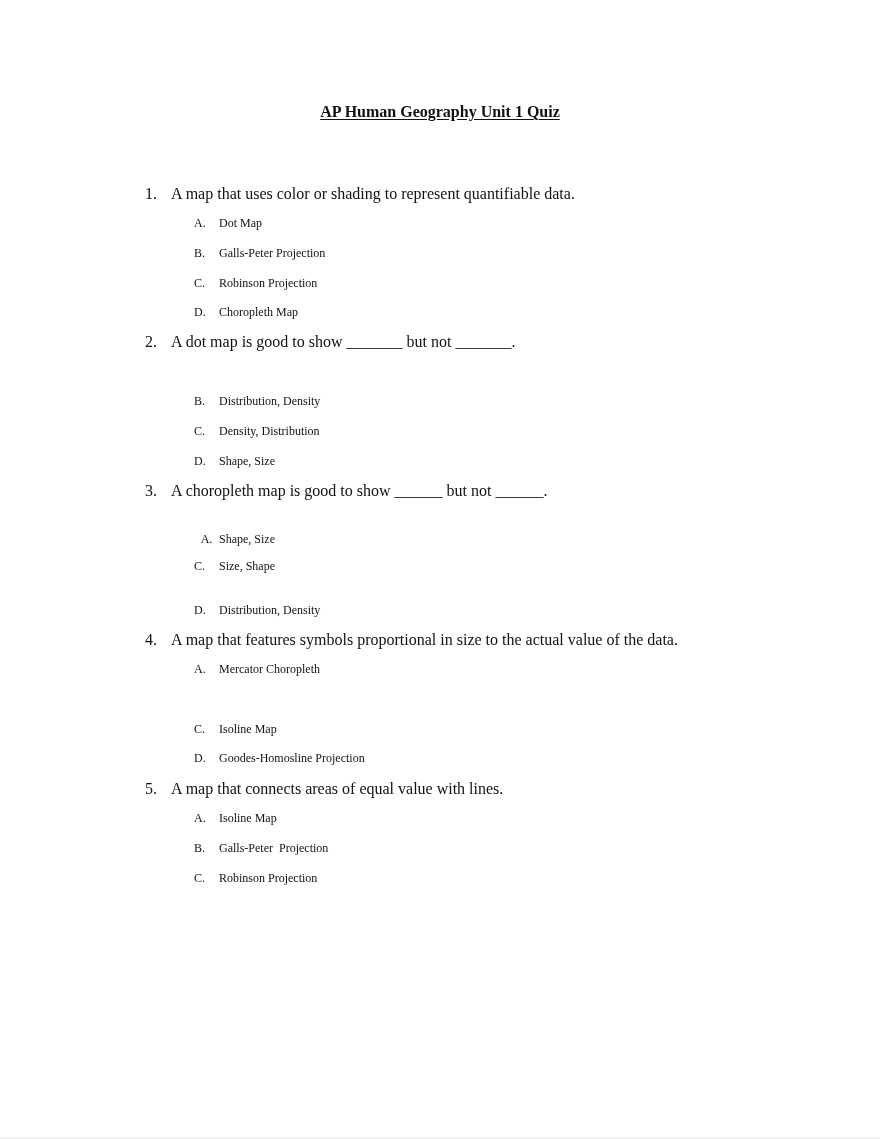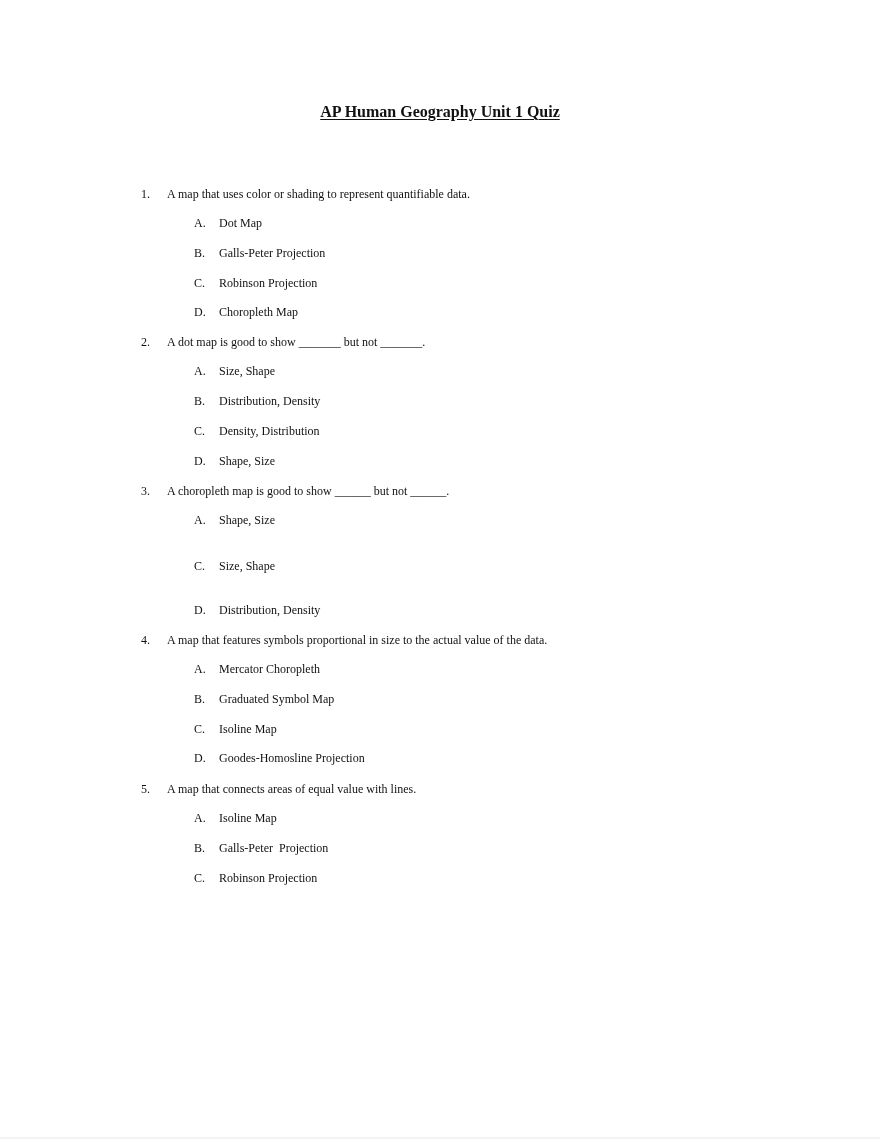--- a/index.html
+++ b/index.html
@@ -31,21 +31,21 @@
       text-align: center;
       font-weight: bold;
       font-size: 16px;
       text-decoration: underline;
       text-underline-offset: 2px;
       letter-spacing: 0px;
     }
     .question {
       position: absolute;
       left: 129px;
-      font-size: 12px;
+      font-size: 16px;
       line-height: 20px;
       white-space: pre;
     }
     .question .num {
       display: inline-block;
       width: 26px;
     }
     .option {
       position: absolute;
       left: 182px;
@@ -77,54 +77,48 @@
   <div class="option" style="top:253px;">
     <span class="letter">C.</span><span>Robinson Projection</span>
   </div>
   <div class="option" style="top:282px;">
     <span class="letter">D.</span><span>Choropleth Map</span>
   </div>
 
   <div class="question" style="top:312px;">
     <span class="num">2.</span><span>A dot map is good to show _______ but not _______.</span>
   </div>
-  <div class="option" style="top:341px;">
-    <span class="letter">A.</span><span>Size, Shape</span>
-  </div>
   <div class="option" style="top:371px;">
     <span class="letter">B.</span><span>Distribution, Density</span>
   </div>
   <div class="option" style="top:401px;">
     <span class="letter">C.</span><span>Density, Distribution</span>
   </div>
   <div class="option" style="top:431px;">
     <span class="letter">D.</span><span>Shape, Size</span>
   </div>
 
   <div class="question" style="top:461px;">
     <span class="num">3.</span><span>A choropleth map is good to show ______ but not ______.</span>
   </div>
-  <div class="option" style="top:490px;">
+  <div class="option" style="top:509px;text-align:center;">
     <span class="letter">A.</span><span>Shape, Size</span>
   </div>
   <div class="option" style="top:536px;">
     <span class="letter">C.</span><span>Size, Shape</span>
   </div>
   <div class="option" style="top:580px;">
     <span class="letter">D.</span><span>Distribution, Density</span>
   </div>
 
   <div class="question" style="top:610px;">
     <span class="num">4.</span><span>A map that features symbols proportional in size to the actual value of the data.</span>
   </div>
   <div class="option" style="top:639px;">
     <span class="letter">A.</span><span>Mercator Choropleth</span>
-  </div>
-  <div class="option" style="top:669px;">
-    <span class="letter">B.</span><span>Graduated Symbol Map</span>
   </div>
   <div class="option" style="top:728px;">
     <span class="letter">D.</span><span>Goodes-Homosline Projection</span>
   </div>
   <div class="option" style="top:699px;">
     <span class="letter">C.</span><span>Isoline Map</span>
   </div>
 
   <div class="question" style="top:759px;">
     <span class="num">5.</span><span>A map that connects areas of equal value with lines.</span>

